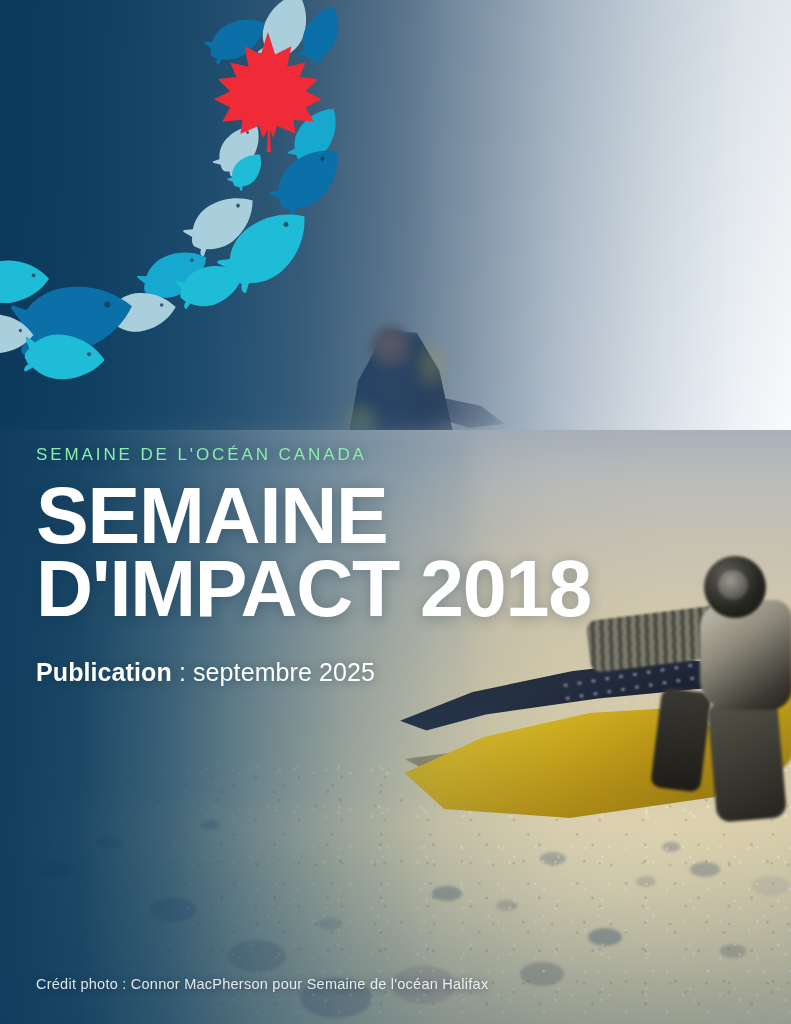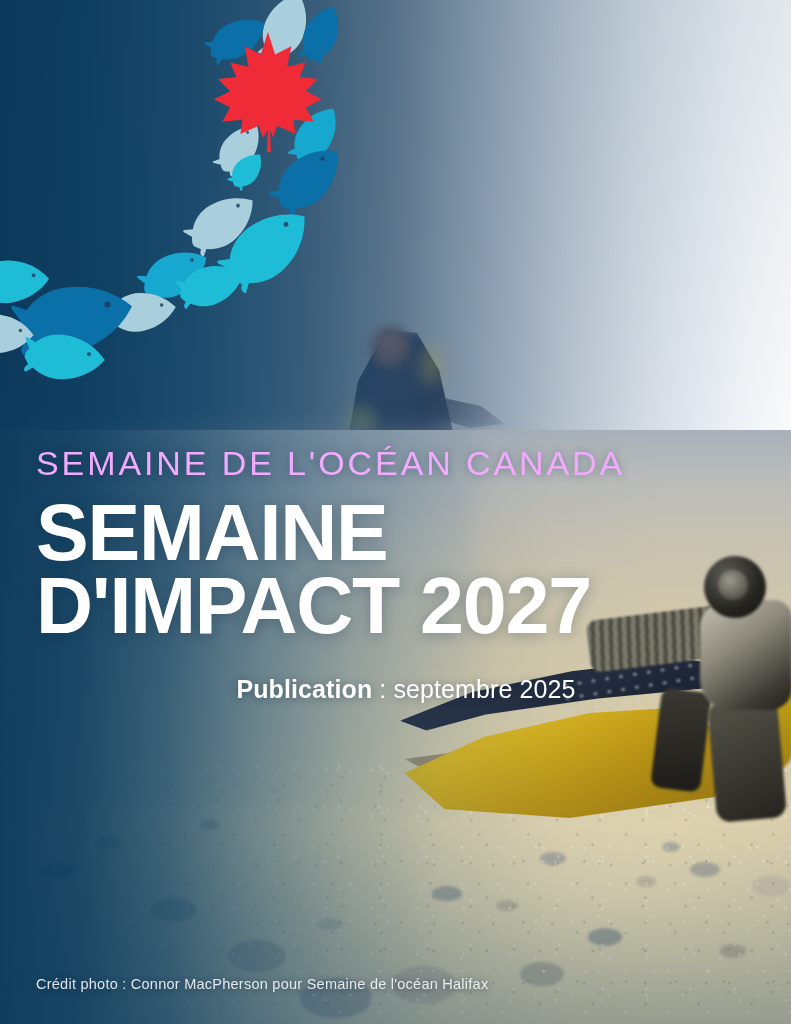--- a/index.html
+++ b/index.html
@@ -213,23 +213,23 @@
     background:linear-gradient(to top, rgba(14,60,94,.30), rgba(14,60,94,0));
   }
 
   
   #logo { position:absolute; left:-12px; top:-8px; width:350px; height:400px; }
   #logo svg { display:block; width:100%; height:100%; overflow:visible; }
 
   
   .text-block { position:absolute; left:36px; top:446px; width:740px; }
   #eyebrow {
-    font-size:34px;
+    font-size:17px;
     letter-spacing:2.9px;
-    color:#f0abfc;
+    color:#86efac;
     font-weight:400;
     line-height:1;
     white-space:nowrap;
     text-shadow:0 1px 10px rgba(10,40,66,.42);
   }
   #title {
     margin-top:16px;
     font-size:79px;
     line-height:.93;
     font-weight:700;
@@ -240,21 +240,20 @@
     text-shadow:0 2px 14px rgba(10,40,66,.30);
   }
   #title .l2 { display:block; }
   #subtitle {
     margin-top:32px;
     font-size:25px;
     color:#ffffff;
     letter-spacing:.1px;
     white-space:nowrap;
     text-shadow:0 1px 9px rgba(10,40,66,.45);
-    text-align:center;
   }
   #subtitle b { font-weight:700; }
   #subtitle span { font-weight:400; }
 
   #credit {
     position:absolute; left:36px; top:976px;
     font-size:14.5px;
     color:rgba(255,255,255,.86);
     letter-spacing:.25px;
     white-space:nowrap;
@@ -407,21 +406,21 @@
                  L22,86 L2,88 L10,74 L-6,66 L10,58 L-2,46 L16,44 L10,30
                  L28,34 L24,14 L40,22 Z" fill="#ee2b36"></path>
       </g>
     </svg>
   </div>
 
   <div class="text-block">
     <div id="eyebrow">SEMAINE DE L'OCÉAN CANADA</div>
     <div id="title">
       <span class="l1">SEMAINE</span>
-      <span class="l2">D'IMPACT 2027</span>
+      <span class="l2">D'IMPACT 2018</span>
     </div>
     <div id="subtitle">
       <b>Publication</b><span> : septembre 2025</span>
     </div>
   </div>
 
   <div id="credit">Crédit photo : Connor MacPherson pour Semaine de l'océan Halifax</div>
 </div>
 
 </body></html>

